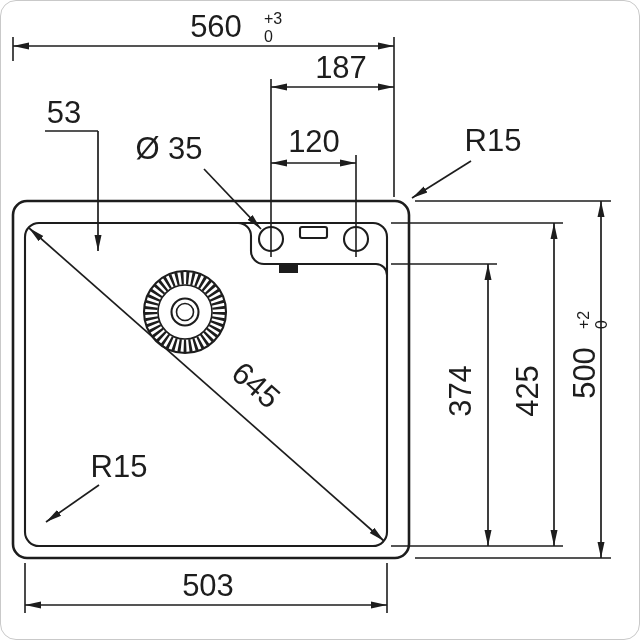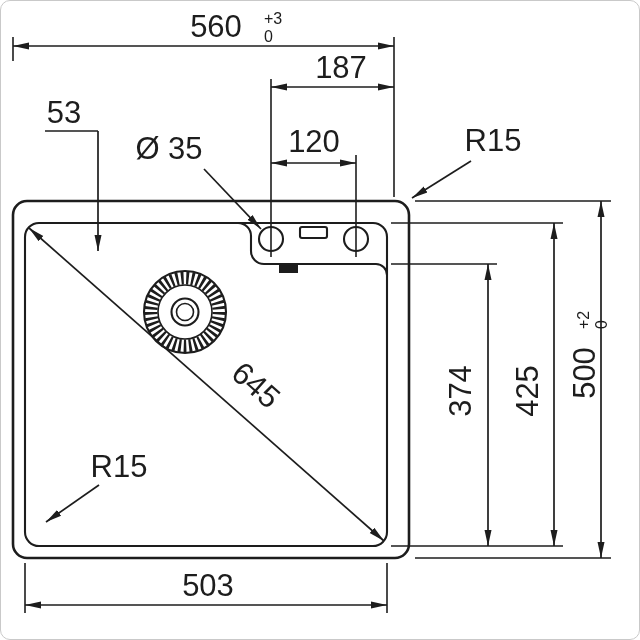--- a/index.html
+++ b/index.html
@@ -1,20 +1,20 @@
 <!DOCTYPE html>
 <html><head>
 <meta charset="utf-8">
 <style>
   html,body{margin:0;padding:0;background:#fff;}
   .canvas{
     position:relative;
     width:638px;height:638px;
     border:1px solid #c9c9c9;
-    border-radius:10px;
+    border-radius:16px;
     background:#ffffff;
     overflow:hidden;
     font-family:"Liberation Sans", sans-serif;
     text-align:center;
   }
   svg text{
     font-family:"Liberation Sans", sans-serif;
     fill:#1d1d1d;
   }
   .dtxt{font-size:31px;}

